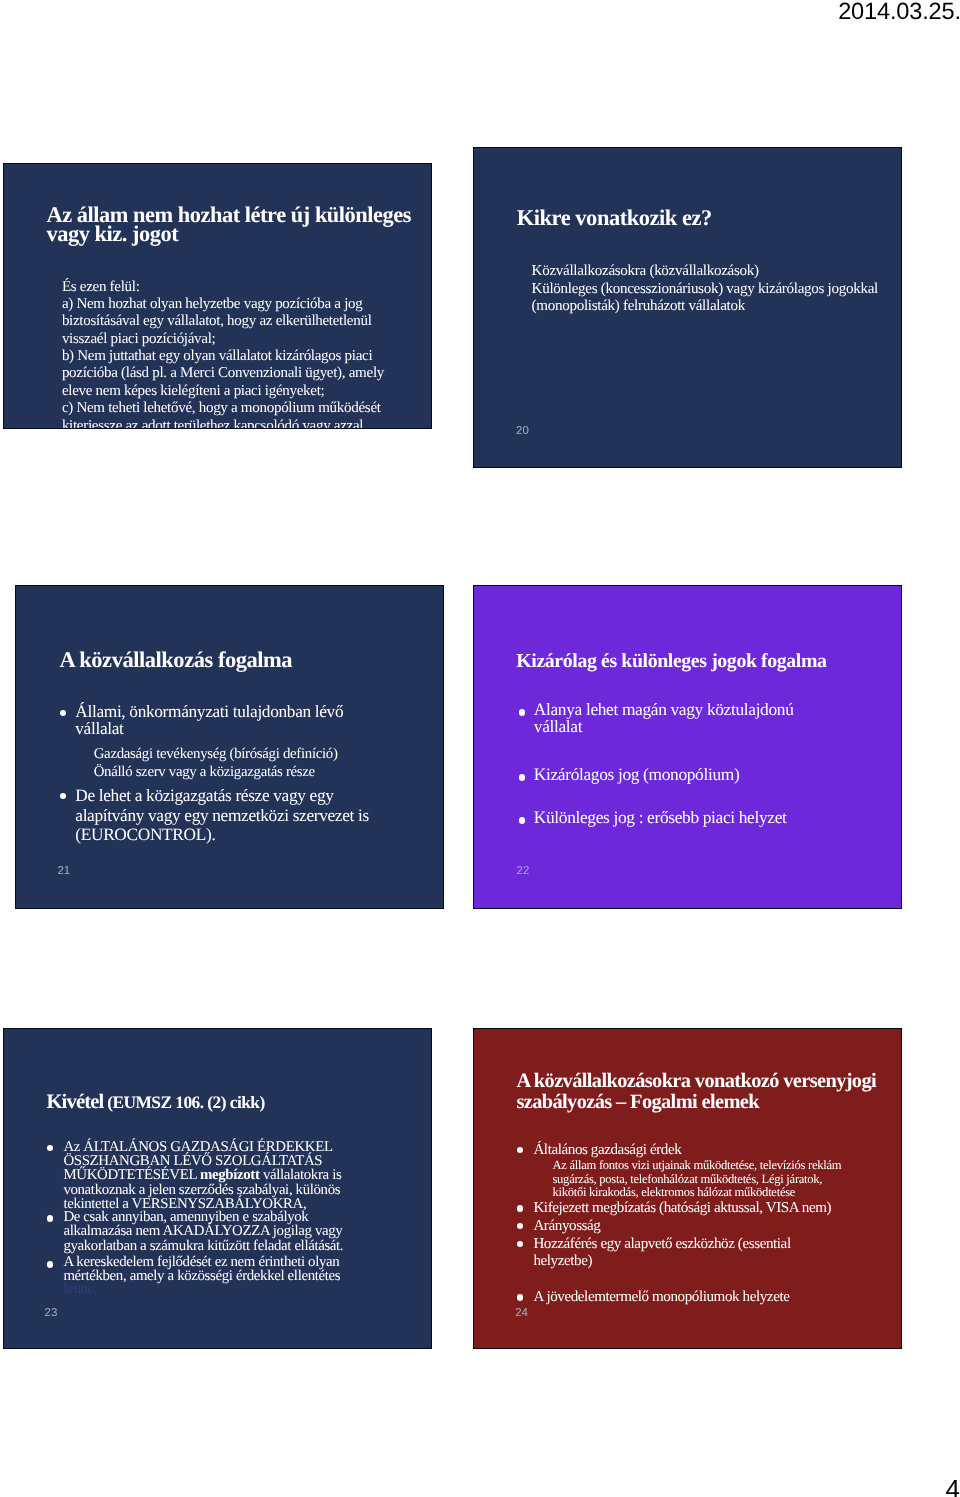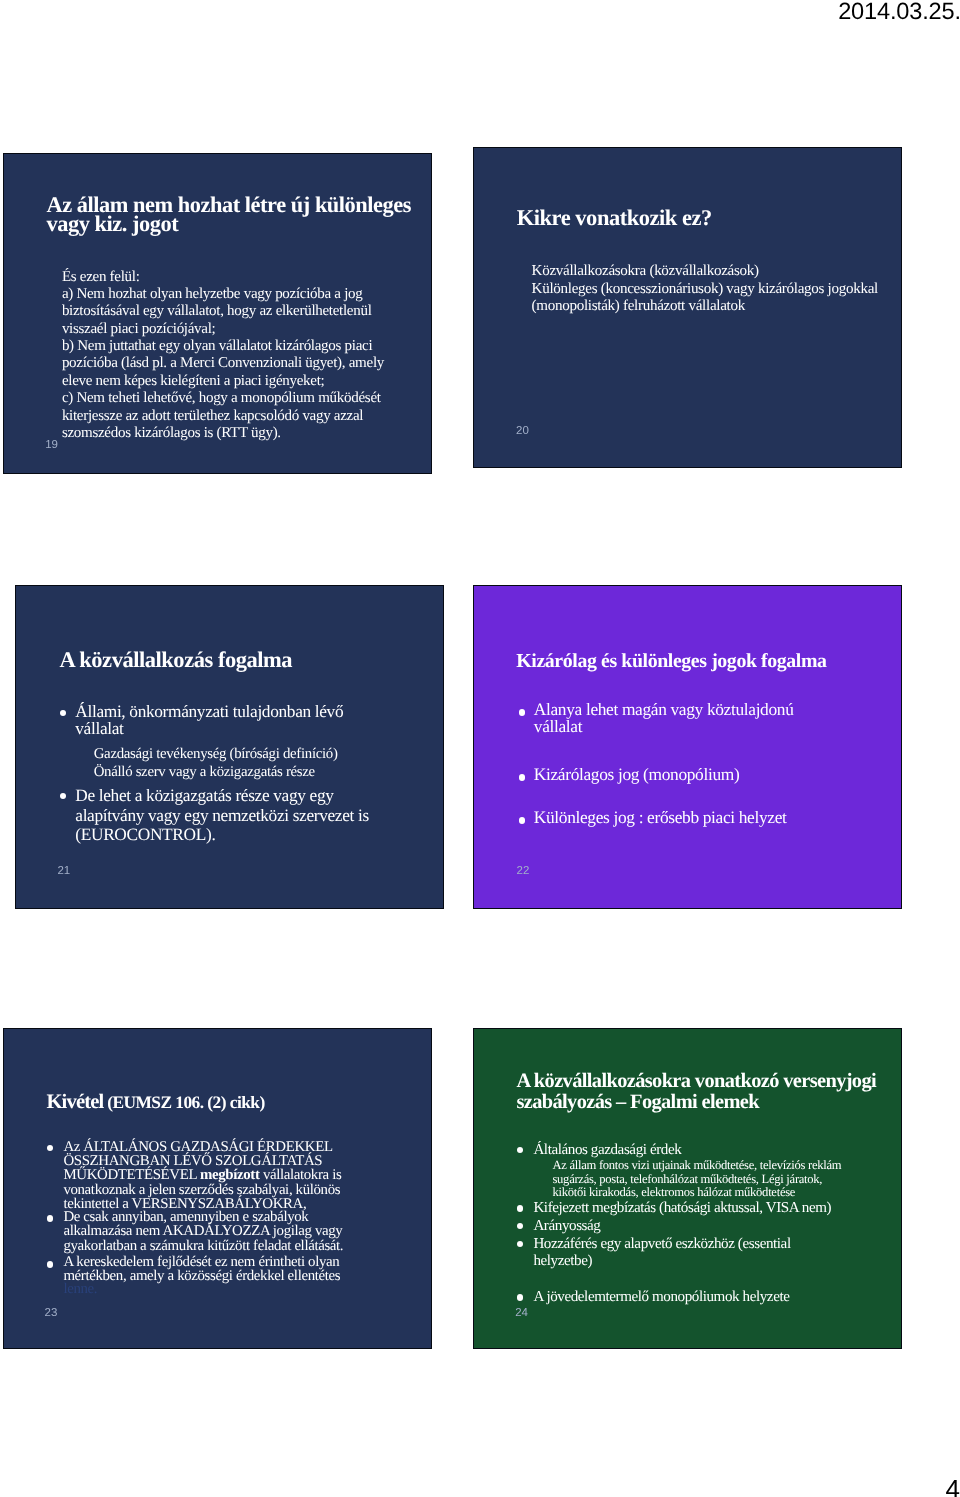--- a/index.html
+++ b/index.html
@@ -22,21 +22,21 @@
   .s-num{position:absolute;font-family:"Liberation Sans",sans-serif;
      font-size:11.5px;color:#a3b0c9;}
 
   .ln{white-space:nowrap;width:max-content;}
   .bul{position:absolute;left:0;}
   .dot{position:absolute;left:0;width:6.4px;height:6.4px;border-radius:50%;
        background:#fff;top:6.4px;}
   .faded{color:#29417a;}
 
   
-  .s19{left:3px;  top:153px;  width:429px; height:321px;}
+  .s19{left:3px;  top:163px;  width:429px; height:266px;}
   .s20{left:473px;top:147px;  width:429px; height:321px;}
   .s21{left:3px;  top:585px;  width:429px; height:324px;}
   .s22{left:473px;top:585px;  width:429px; height:324px;}
   .s23{left:3px;  top:1028px; width:429px; height:321px;}
   .s24{left:473px;top:1028px; width:429px; height:321px;}
 
   
   .t19{left:42.5px;top:40.6px;font-size:22.36px;letter-spacing:-0.453px;line-height:19.8px;}
   .b19{left:57.9px;top:114.5px;font-size:15.05px;letter-spacing:-0.305px;line-height:17.38px;}
   .n19{left:41.2px;top:277px;}
@@ -223,21 +223,21 @@
           <div class="btxt">
             <div class="ln">A kereskedelem fejlődését ez nem érintheti olyan</div>
             <div class="ln">mértékben, amely a közösségi érdekkel ellentétes</div>
             <div class="ln"><span class="faded">lenne.</span></div>
           </div>
         </div>
       </div>
     <div class="s-num   n23" style="color: rgb(163, 176, 201);">23</div>
   </div>
 
-  <div class="slide s24" style="background-color: #14532d; border-color: rgb(6, 10, 18);">
+  <div class="slide s24" style="background-color: #7f1d1d; border-color: rgb(6, 10, 18);">
     <div class="s-title t24">
         <div class="ln">A közvállalkozásokra vonatkozó versenyjogi</div>
         <div class="ln">szabályozás – Fogalmi elemek</div>
       </div>
     <div class="s-body  b24">
         <div class="bul l1 b1">
           <span class="dot"></span>
           <div class="btxt">
             <div class="ln">Általános gazdasági érdek</div>
           </div>

